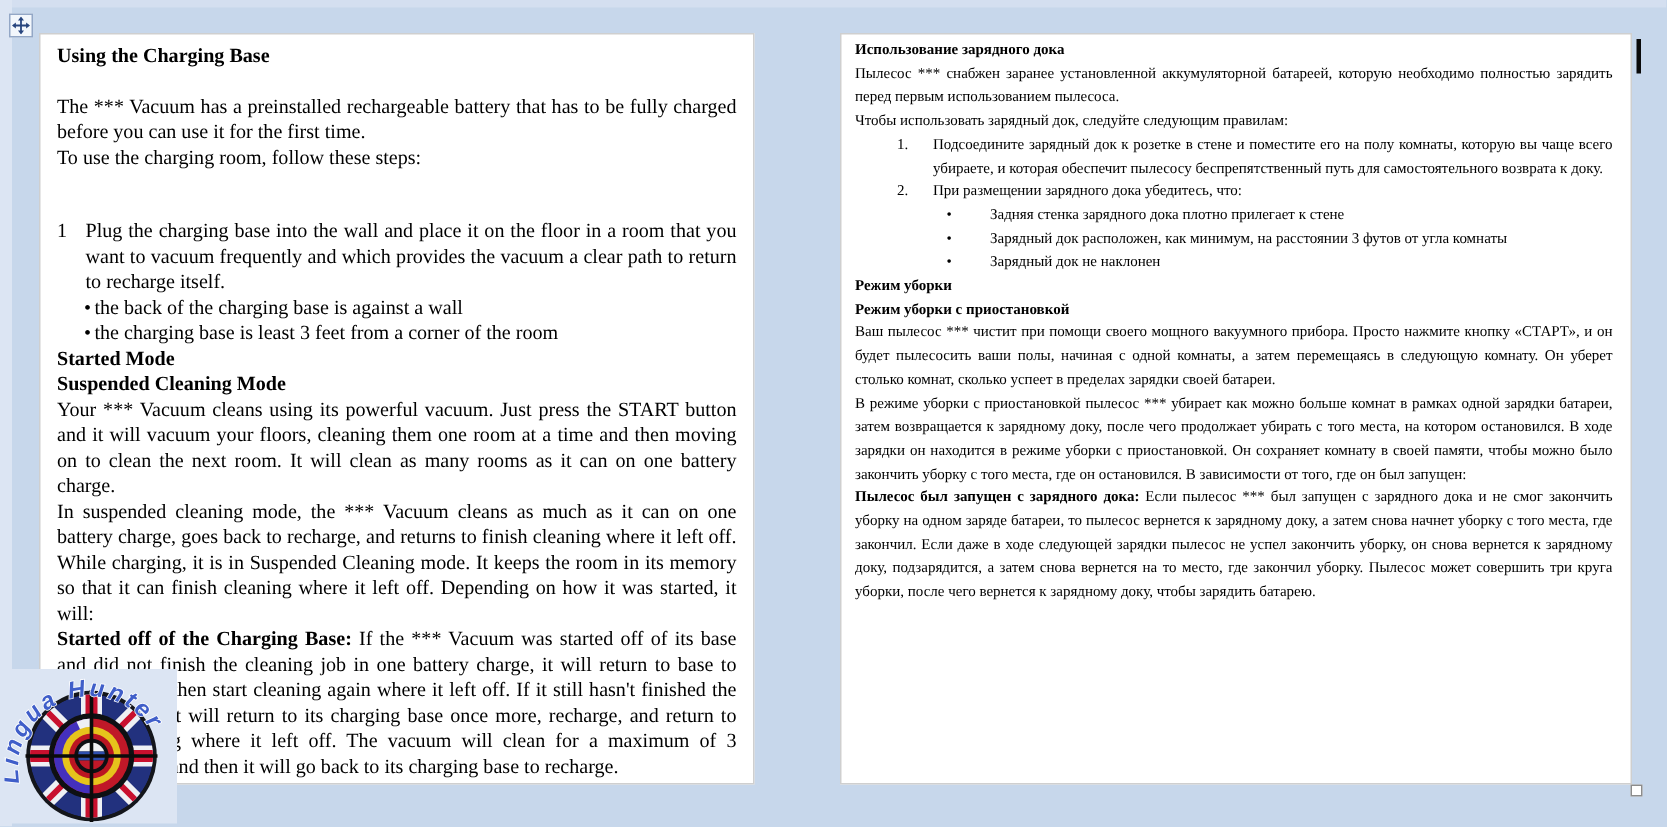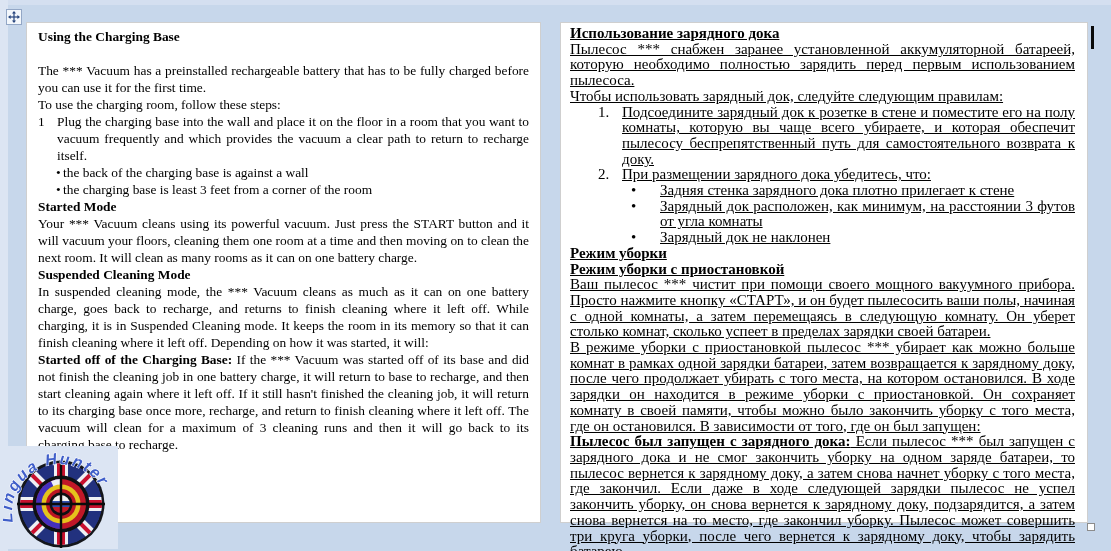--- a/index.html
+++ b/index.html
@@ -13,27 +13,27 @@
   .edge-top{position:absolute;left:0;top:0;width:1111px;height:5px;background:#d4dff0;}
   .move-handle{
     position:absolute;left:6px;top:9px;width:16px;height:16px;box-sizing:border-box;
     background:#f3f7fc;border:1px solid #93a7c6;display:flex;align-items:center;justify-content:center;
   }
   .cell{
     position:absolute;top:22px;height:501px;background:#ffffff;
     border:1px solid #cfcfcf;box-sizing:border-box;
     text-align:justify;
   }
-  .cell-en{left:26px;width:515px;padding:5px 11px 4px 11px;font-size:13.4px;line-height:17px;}
-  .cell-ru{left:560px;width:528px;padding:3px 12px 3px 9px;font-size:15px;line-height:15.7px;text-decoration:underline;}
+  .cell-en{left:26px;width:477px;padding:5px 11px 4px 11px;font-size:13.4px;line-height:17px;}
+  .cell-ru{left:560px;width:528px;padding:3px 12px 3px 9px;font-size:10px;line-height:15.7px;}
   .blk{margin:0;}
   .heading,.heading2{font-weight:bold;text-align:left;}
   .cell-en .spacer{height:17px;}
   .marker{display:inline-block;text-indent:0;}
-  .cell-en .numbered{padding-left:19px;text-indent:-19px;}
+  .cell-en .numbered{padding-left:19px;text-indent:-19px;margin-top:32px;}
   .cell-en .numbered .marker{width:19px;}
   .cell-en .bullet{padding-left:25px;text-indent:-7px;font-family:Liberation Serif, serif;}
   .cell-en .bullet .marker{width:7px;}
   .cell-ru .numbered{padding-left:52px;text-indent:-24px;}
   .cell-ru .numbered .marker{width:24px;}
   .cell-ru .bullet{padding-left:90px;text-indent:-29px;}
   .cell-ru .bullet .marker{width:29px;}
   .caret{position:absolute;left:1091px;top:26px;width:3px;height:23px;background:#0a0a0a;}
   .resize-handle{
     position:absolute;left:1087px;top:523px;width:8px;height:8px;box-sizing:border-box;
@@ -68,22 +68,22 @@
 
 <div class="cell cell-en" id="col-en">
     <div class="blk heading">Using the Charging Base</div>
     <div class="blk spacer">&nbsp;</div>
     <div class="blk para">The *** Vacuum has a preinstalled rechargeable battery that has to be fully charged before you can use it for the first time.</div>
     <div class="blk para">To use the charging room, follow these steps:</div>
     <div class="blk numbered"><span class="marker">1</span>Plug the charging base into the wall and place it on the floor in a room that you want to vacuum frequently and which provides the vacuum a clear path to return to recharge itself.</div>
     <div class="blk bullet"><span class="marker">•</span>the back of the charging base is against a wall</div>
     <div class="blk bullet"><span class="marker">•</span>the charging base is least 3 feet from a corner of the room</div>
     <div class="blk heading2">Started Mode</div>
+    <div class="blk heading2">Suspended Cleaning Mode</div>
     <div class="blk para">Your *** Vacuum cleans using its powerful vacuum. Just press the START button and it will vacuum your floors, cleaning them one room at a time and then moving on to clean the next room. It will clean as many rooms as it can on one battery charge.</div>
-    <div class="blk heading2">Suspended Cleaning Mode</div>
     <div class="blk para">In suspended cleaning mode, the *** Vacuum cleans as much as it can on one battery charge, goes back to recharge, and returns to finish cleaning where it left off. While charging, it is in Suspended Cleaning mode. It keeps the room in its memory so that it can finish cleaning where it left off. Depending on how it was started, it will:</div>
     <div class="blk para"><b>Started off of the Charging Base:</b> If the *** Vacuum was started off of its base and did not finish the cleaning job in one battery charge, it will return to base to recharge, and then start cleaning again where it left off. If it still hasn't finished the cleaning job, it will return to its charging base once more, recharge, and return to finish cleaning where it left off. The vacuum will clean for a maximum of 3 cleaning runs and then it will go back to its charging base to recharge.</div>
   </div>
 <div class="cell cell-ru" id="col-ru">
     <div class="blk heading">Использование зарядного дока</div>
     <div class="blk para">Пылесос *** снабжен заранее установленной аккумуляторной батареей, которую необходимо полностью зарядить перед первым использованием пылесоса.</div>
     <div class="blk para">Чтобы использовать зарядный док, следуйте следующим правилам:</div>
     <div class="blk numbered"><span class="marker">1.</span>Подсоедините зарядный док к розетке в стене и поместите его на полу комнаты, которую вы чаще всего убираете, и которая обеспечит пылесосу беспрепятственный путь для самостоятельного возврата к доку.</div>
     <div class="blk numbered"><span class="marker">2.</span>При размещении зарядного дока убедитесь, что:</div>
     <div class="blk bullet"><span class="marker">•</span>Задняя стенка зарядного дока плотно прилегает к стене</div>

